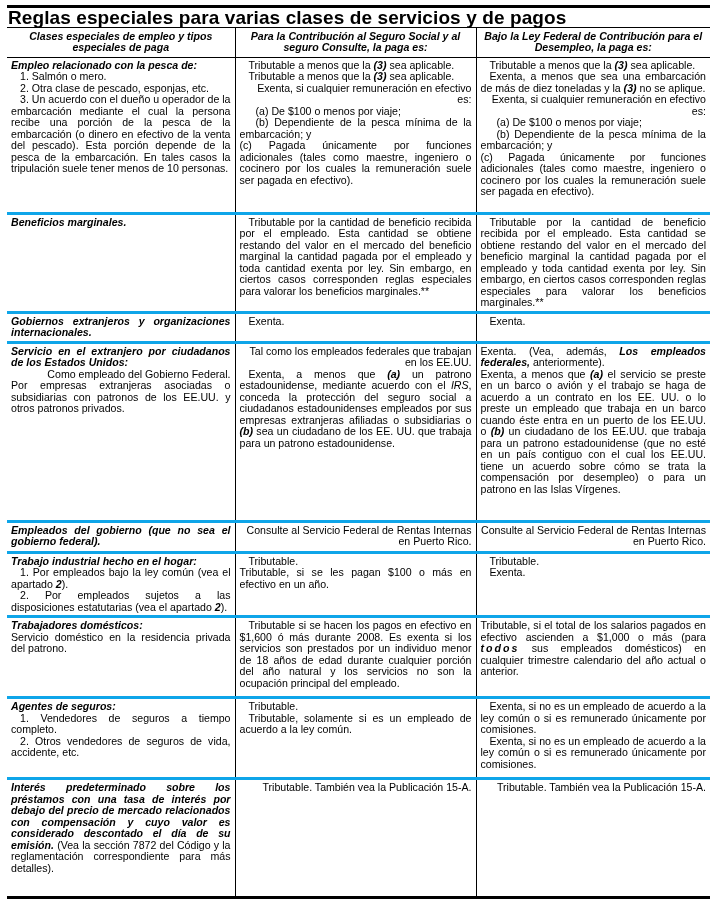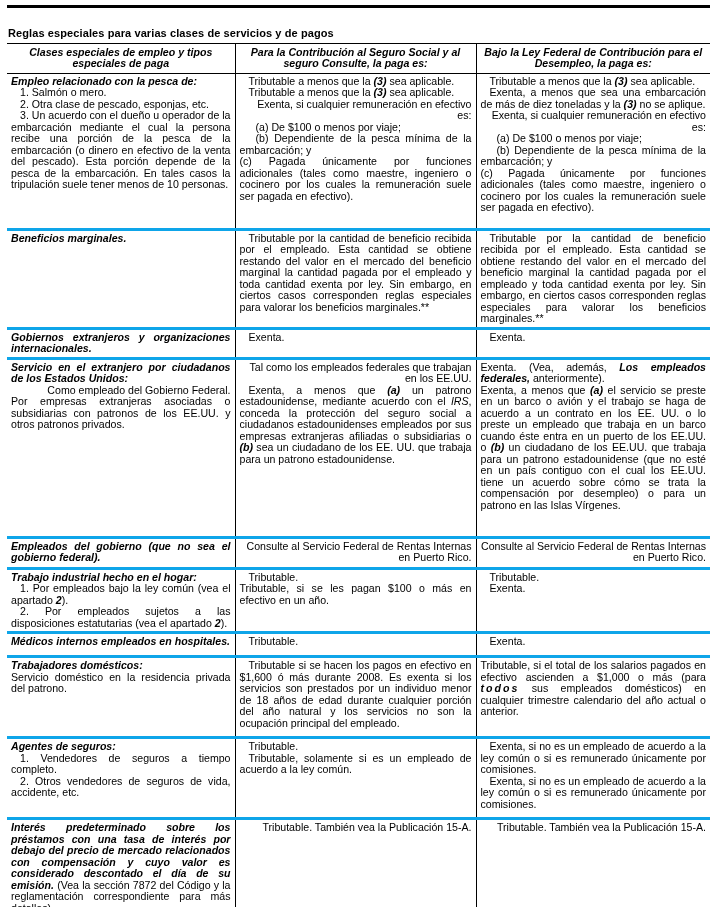--- a/index.html
+++ b/index.html
@@ -5,22 +5,22 @@
   html,body{margin:0;padding:0;background:#fff;}
   body{
     width:717px;height:907px;overflow:hidden;color:#000;
     font-family:"Liberation Sans","DejaVu Sans",sans-serif;
     font-size:10.6px;line-height:11.5px;
     -webkit-font-smoothing:antialiased;
   }
   .page{padding:0 7px;}
   .top-rule{height:3px;background:#000;margin-top:5px;}
   .doc-title{
-    font-size:11px;font-weight:bold;letter-spacing:.1px;
-    margin:20px 0 3px 1px;
+    font-size:19px;font-weight:bold;letter-spacing:.1px;
+    margin:4px 0 3px 1px;
   }
   table.rules{
     width:703px;border-collapse:collapse;table-layout:fixed;
     border-top:1.5px solid #000;border-bottom:3px solid #000;
   }
   col.c1{width:228px;} col.c2{width:241px;} col.c3{width:234px;}
   th{
     font-weight:normal;text-align:center;vertical-align:middle;
     padding:3px 6px;border-bottom:1px solid #000;height:22px;
   }
@@ -148,31 +148,20 @@
           </td>
           <td>
             <p class="p gap indent"><span>Tributable.</span></p>
             <p class="p gap"><span>Tributable, si se les pagan $100 o más en efectivo en un año.</span></p>
           </td>
           <td>
             <p class="p gap indent"><span>Tributable.</span></p>
             <p class="p gap indent"><span>Exenta.</span></p>
           </td>
         </tr>
-        <tr class="r6">
-          <td>
-            <p class="p"><span class="b">Médicos internos empleados en hospitales.</span></p>
-          </td>
-          <td>
-            <p class="p indent"><span>Tributable.</span></p>
-          </td>
-          <td>
-            <p class="p indent"><span>Exenta.</span></p>
-          </td>
-        </tr>
         <tr class="r7">
           <td>
             <p class="p"><span class="b">Trabajadores domésticos:</span></p>
             <p class="p"><span>Servicio doméstico en la residencia privada del patrono.</span></p>
           </td>
           <td>
             <p class="p gap indent"><span>Tributable si se hacen los pagos en efectivo en $1,600 ó más durante 2008. Es exenta si los servicios son prestados por un individuo menor de 18 años de edad durante cualquier porción del año natural y los servicios no son la ocupación principal del empleado.</span></p>
           </td>
           <td>
             <p class="p gap"><span>Tributable, si el total de los salarios pagados en efectivo ascienden a $1,000 o más (para </span><span class="b i ls">todos</span><span> sus empleados domésticos) en cualquier trimestre calendario del año actual o anterior.</span></p>

